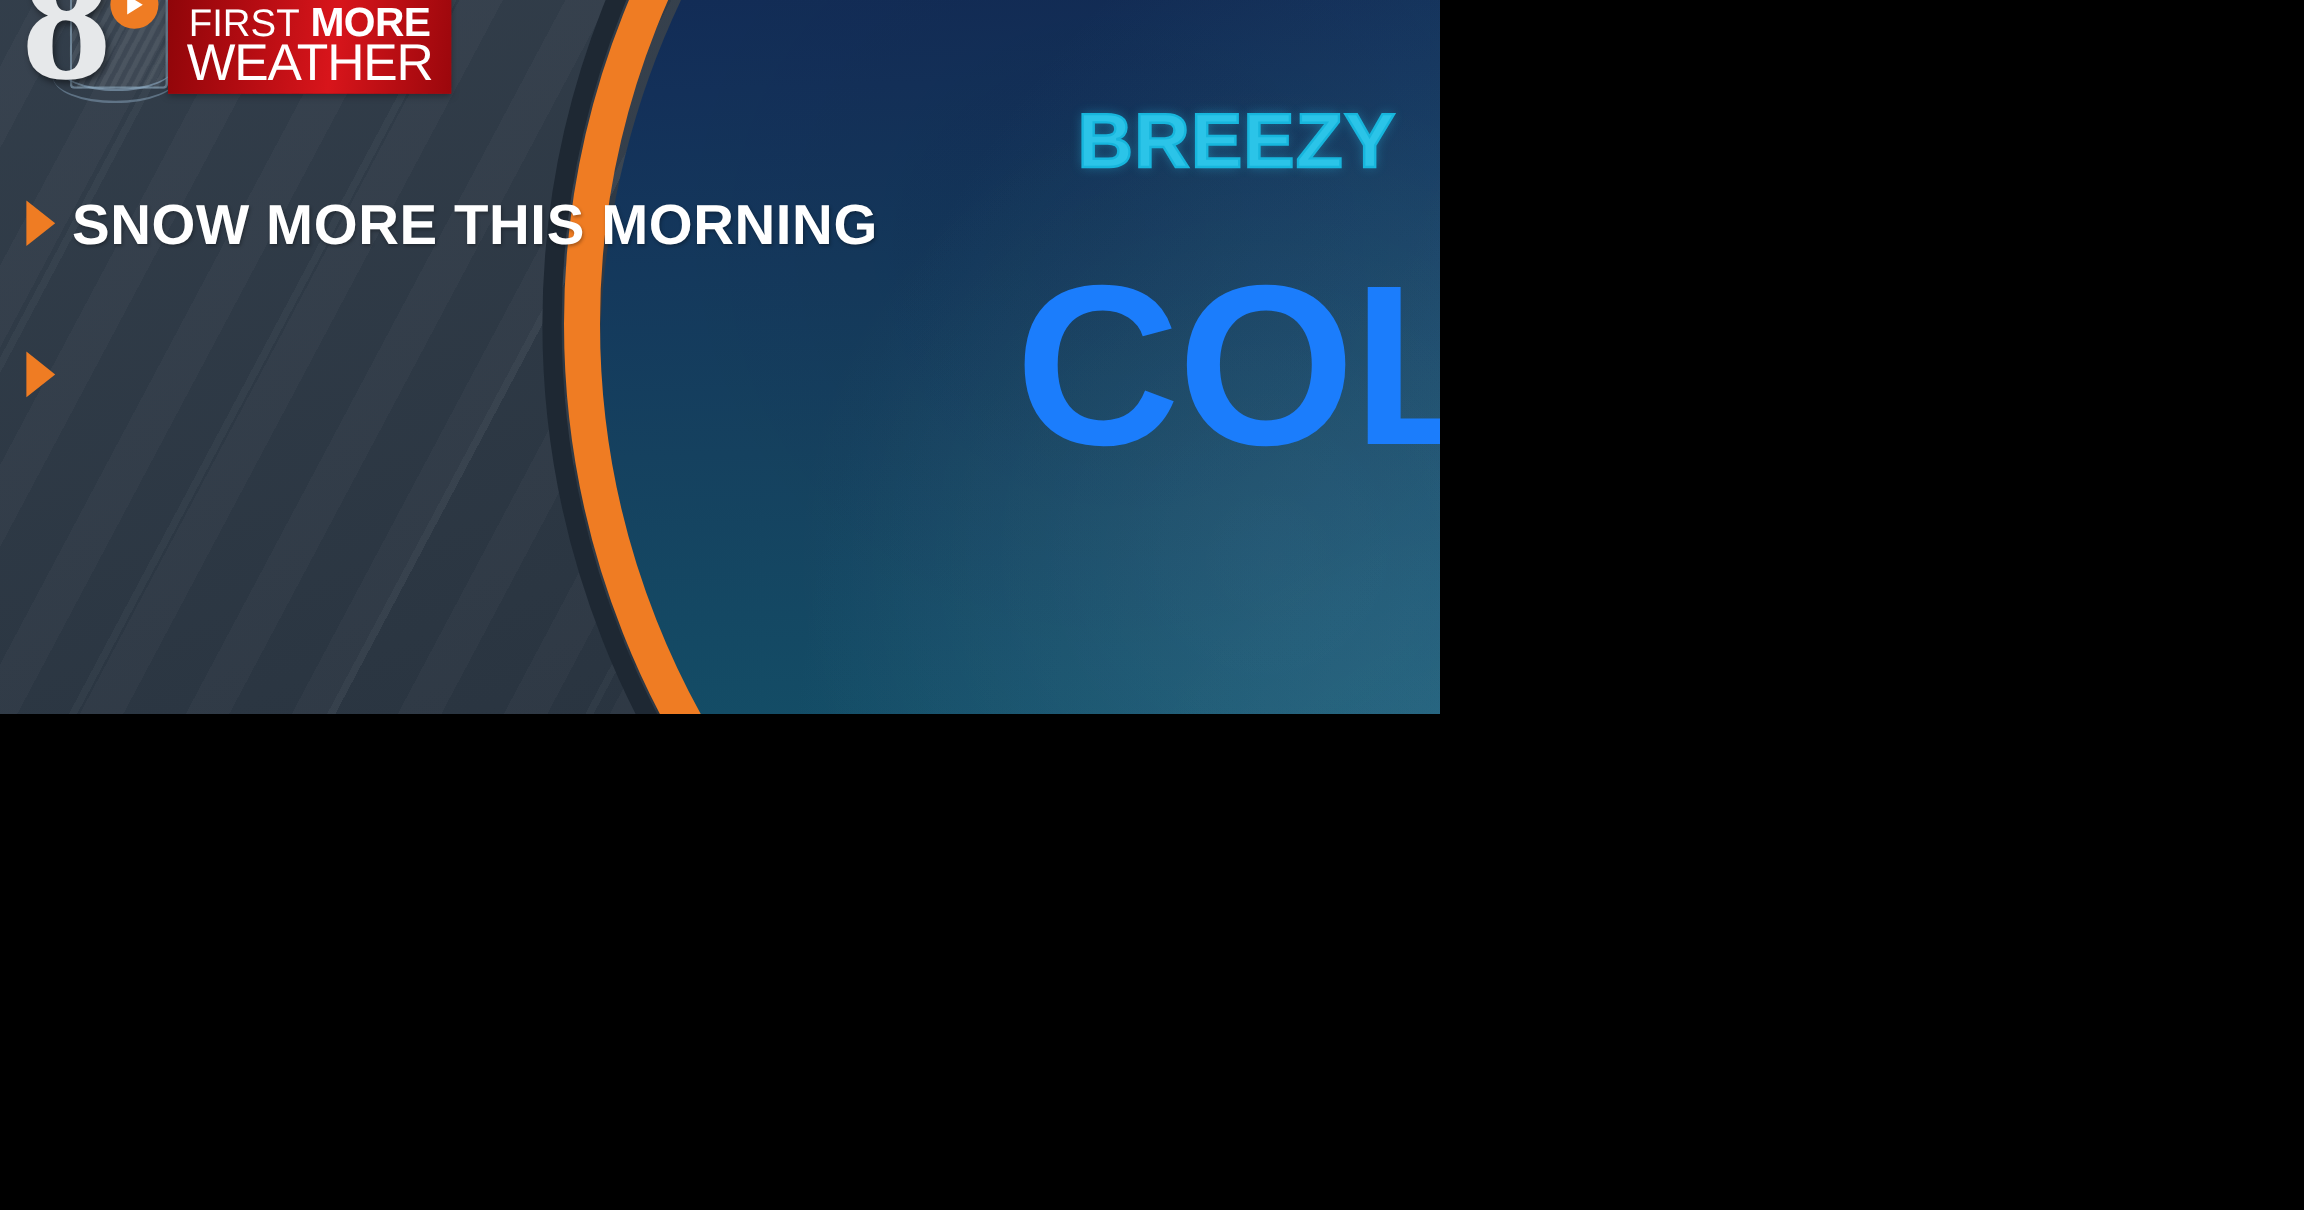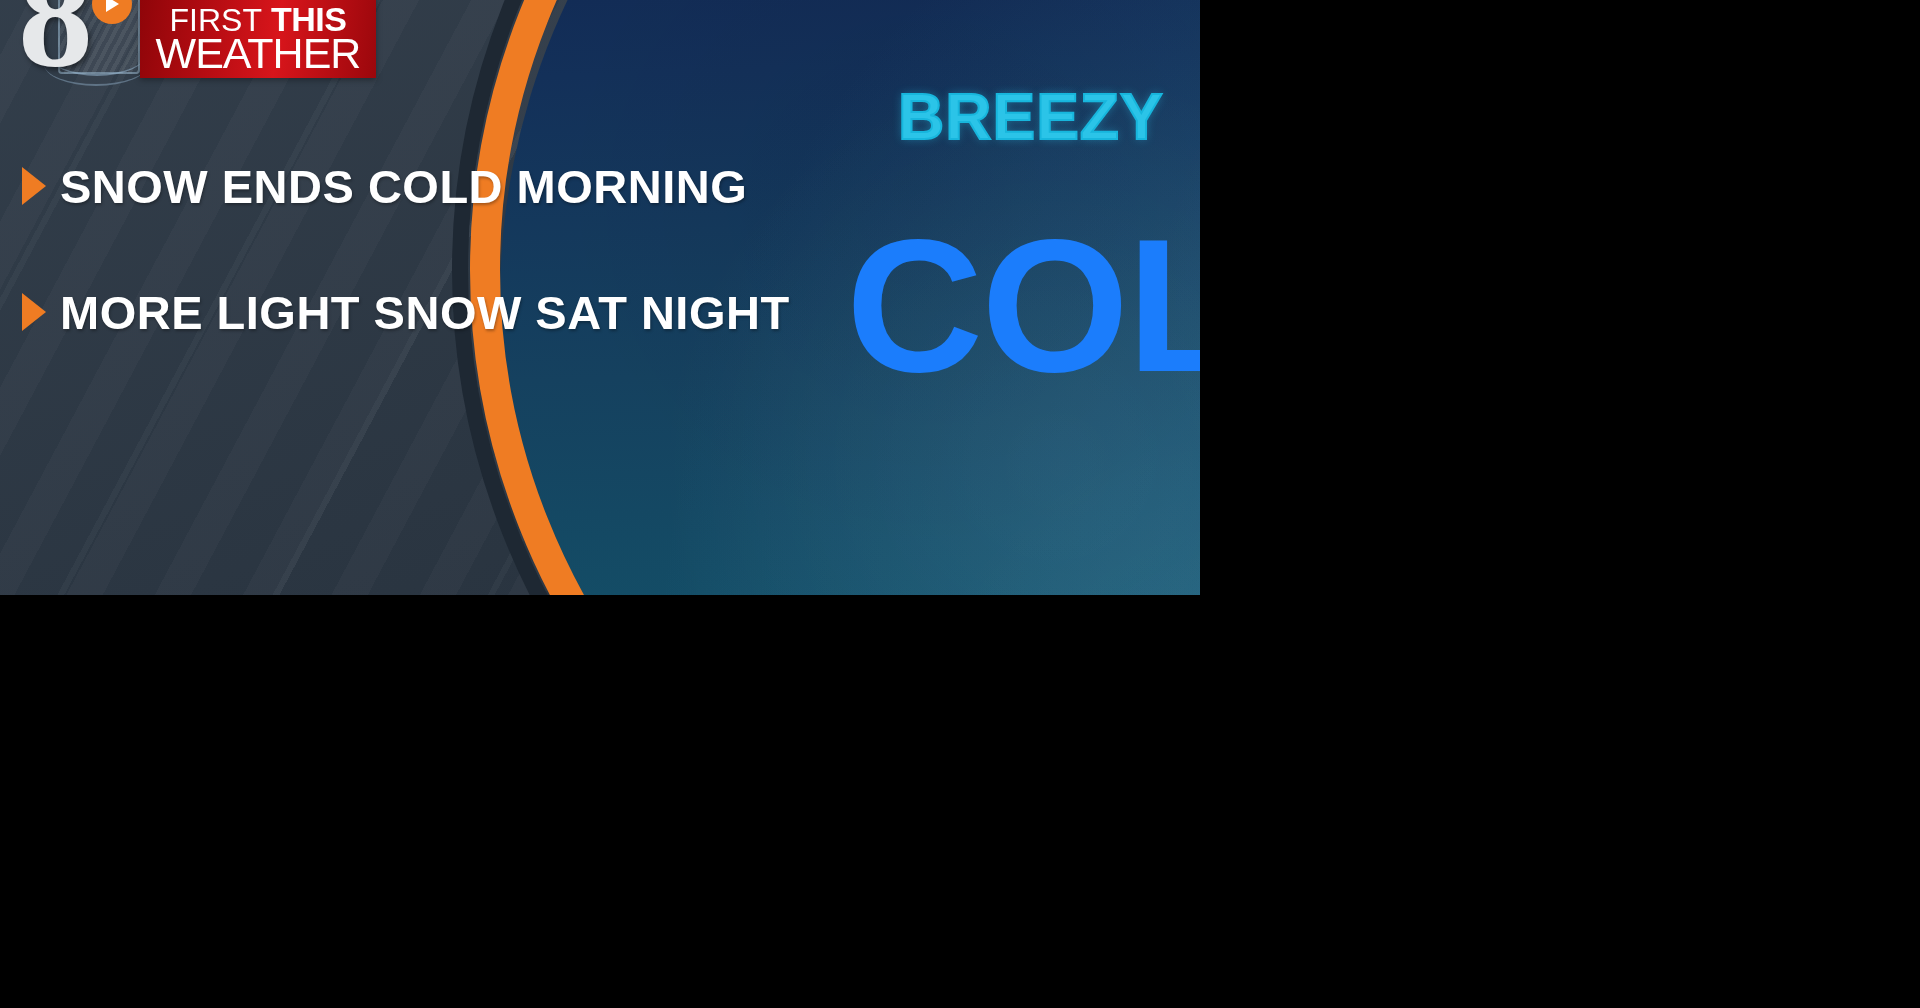--- a/index.html
+++ b/index.html
@@ -337,37 +337,36 @@
         <div id="play-badge">
           <svg width="16" height="18" viewBox="0 0 16 18" aria-hidden="true">
             <polygon points="2,1 15,9 2,17" fill="#ffffff"></polygon>
           </svg>
         </div>
       </div>
 
       <div id="warn-plate">
         <div id="warn-line1">
           <span class="w-first">FIRST</span>
-          <span class="w-warn">THIS</span>
+          <span class="w-warn">MORE</span>
         </div>
         <div id="warn-line2">WEATHER</div>
       </div>
 
     </div>
 
     <div id="bullets">
 
       <div class="bullet-row">
         <div class="tri"></div>
-        <div class="bullet-text">SNOW ENDS COLD MORNING</div>
+        <div class="bullet-text">SNOW MORE THIS MORNING</div>
       </div>
 
       <div class="bullet-row">
         <div class="tri"></div>
-        <div class="bullet-text">MORE LIGHT SNOW SAT NIGHT</div>
       </div>
 
 
     </div>
 
     <div id="breezy">BREEZY</div>
     <div id="cold">COLD</div>
 
   </div>
 </div>

